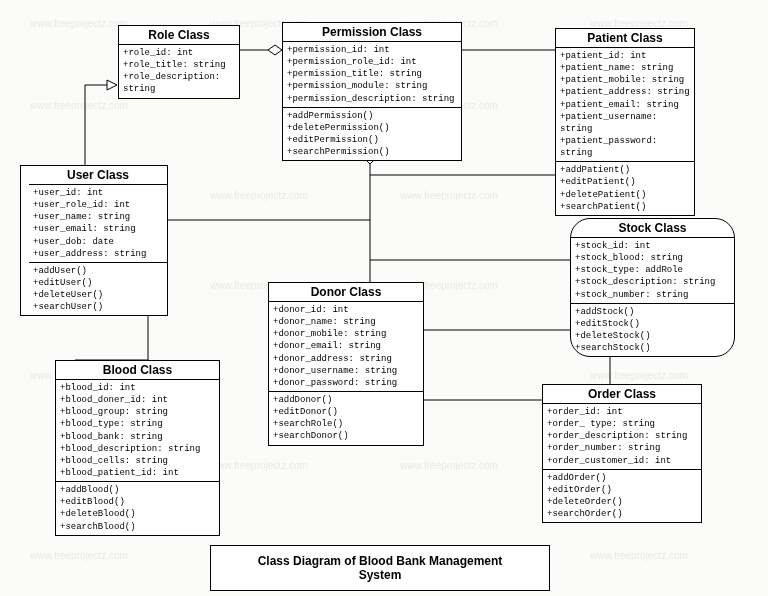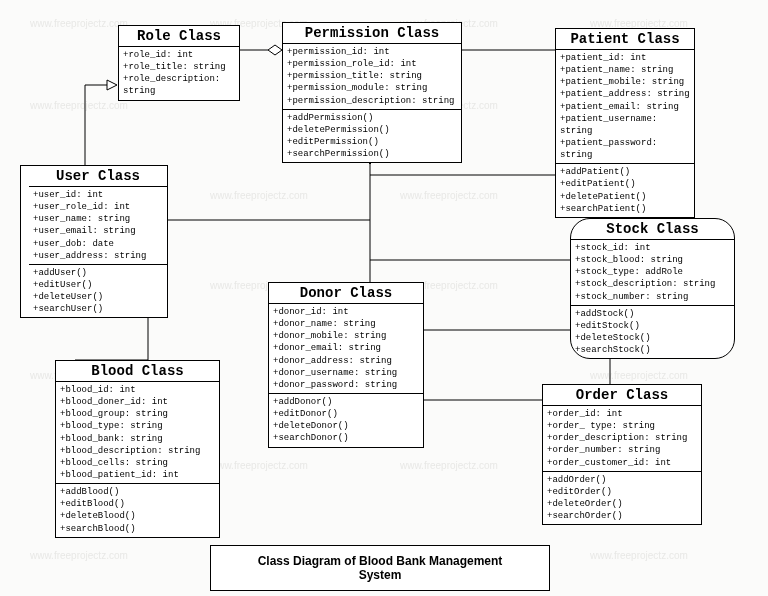--- a/index.html
+++ b/index.html
@@ -14,22 +14,22 @@
     overflow: hidden;
   }
   .class-box {
     position: absolute;
     border: 1px solid #000;
     background: #fff;
   }
   .class-title {
     text-align: center;
     font-weight: bold;
-    font-family: Liberation Mono, monospace;
-    font-size: 14px;
+    font-family: Liberation Sans, sans-serif;
+    font-size: 12px;
     border-bottom: 1px solid #000;
     padding: 2px 4px;
   }
   .section {
     border-bottom: 1px solid #000;
     padding: 2px 4px;
     line-height: 1.35;
   }
   .section:last-child { border-bottom: none; }
   .caption {
@@ -197,21 +197,21 @@
       <div>+donor_name: string</div>
       <div>+donor_mobile: string</div>
       <div>+donor_email: string</div>
       <div>+donor_address: string</div>
       <div>+donor_username: string</div>
       <div>+donor_password: string</div>
     </div>
   <div class="section">
       <div>+addDonor()</div>
       <div>+editDonor()</div>
-      <div>+deleteDonor()</div>
+      <div>+searchRole()</div>
       <div>+searchDonor()</div>
     </div>
 </div>
 
 <div class="class-box" style="left:55px; top:360px; width:165px;">
   <div class="class-title">Blood Class</div>
   <div class="section">
       <div>+blood_id: int</div>
       <div>+blood_doner_id: int</div>
       <div>+blood_group: string</div>

